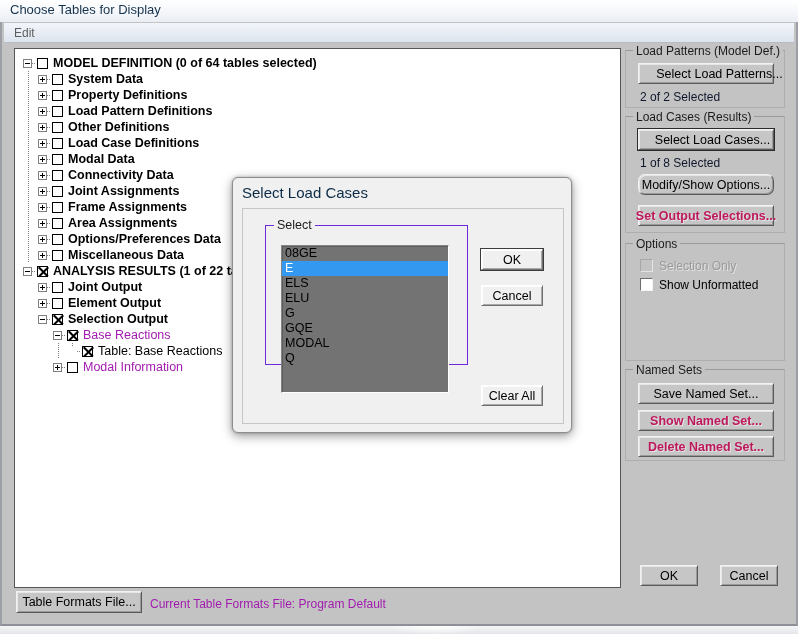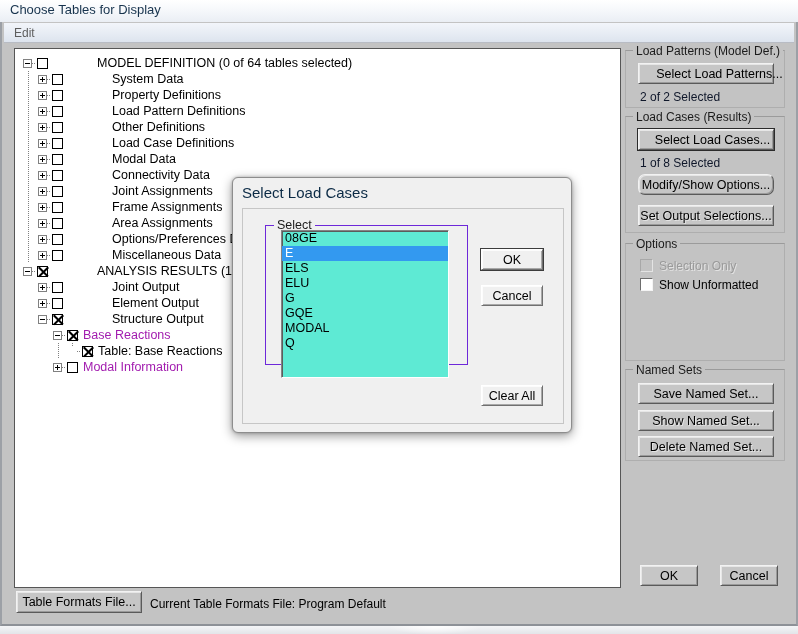--- a/index.html
+++ b/index.html
@@ -151,21 +151,21 @@
     content: ""; position: absolute; left: -1px; top: 4px;
     width: 13px; height: 1.5px; background: #000;
   }
   .cbx.checked i::before { transform: rotate(45deg); }
   .cbx.checked i::after  { transform: rotate(-45deg); }
   .tlabel {
     display: inline-block; vertical-align: top;
     font-size: 12.5px; line-height: 16px; color: #000;
     padding-left: 3px;
   }
-  .tlabel.bold { font-weight: normal; margin-left: 44px; }
+  .tlabel.bold { font-weight: bold; }
   .tlabel.blue { color: #a21caf; }
 
   
   .group {
     position: absolute;
     border: 1px solid #aeaeae;
     border-top-color: #9b9b9b;
     background: #c3c3c3;
     box-sizing: border-box;
   }
@@ -179,39 +179,39 @@
     background: #c6c6c6;
     border: 1px solid;
     border-color: #f2f2f2 #5a5a5a #5a5a5a #f2f2f2;
     box-shadow: inset 1px 1px 0 #e6e6e6, inset -1px -1px 0 #9a9a9a;
     box-sizing: border-box;
     font-size: 12.5px; color: #000;
     display: flex; align-items: center; justify-content: center;
     white-space: nowrap;
     font-family: "Liberation Sans", sans-serif;
   }
-  .btn.disabled { color: #000000; text-shadow: 1px 1px 0 #e4e4e4; }
+  .btn.disabled { color: #be185d; text-shadow: 1px 1px 0 #e4e4e4; font-weight: bold; }
   .btn.defaulted { outline: 1px solid #2b2b2b; outline-offset: 0px; padding-left: 13px; }
   .gtext {
     position: absolute; font-size: 12px; color: #0f172a; white-space: nowrap;
   }
   .gcheck { position: absolute; width: 13px; height: 13px;
     background: #c3c3c3;
     border: 1px solid;
     border-color: #7a7a7a #f0f0f0 #f0f0f0 #7a7a7a;
     box-sizing: border-box;
   }
   .gcheck.light { border-color: #a8a8a8 #e4e4e4 #e4e4e4 #a8a8a8; }
   .gcheck.white { background: #ffffff; border-color: #6d6d6d #f4f4f4 #f4f4f4 #6d6d6d;}
   .glabel { position: absolute; font-size: 12px; color: #000; white-space: nowrap; }
   .glabel.dim { color: #9a9a9a; text-shadow: 1px 1px 0 #e2e2e2; }
 
   
   .status-text {
-    position: absolute; font-size: 12px; color: #000000; white-space: nowrap;
+    position: absolute; font-size: 12px; color: #a21caf; white-space: nowrap;
   }
 
   
   .dlg {
     position: absolute; left: 232px; top: 177px; width: 340px; height: 256px;
     background: #f0f0f0;
     border: 1px solid #8d8d8d;
     border-radius: 6px;
     box-shadow: 0 3px 11px rgba(0,0,0,0.40), 0 0 3px rgba(0,0,0,0.25);
     box-sizing: border-box;
@@ -231,22 +231,22 @@
     position: absolute; left: 22px; top: 16px; width: 203px; height: 140px;
     border: 1px solid #6d28d9;
     box-sizing: border-box;
   }
   .dlg-group > .gl2 {
     position: absolute; left: 8px; top: -8px;
     background: #f0f0f0; padding: 0 3px;
     font-size: 12.5px; color: #1b1b1b;
   }
   .listbox {
-    position: absolute; left: 15px; top: 4px; width: 168px; height: 148px;
-    background: #5eead4;
+    position: absolute; left: 15px; top: 19px; width: 168px; height: 148px;
+    background: #737373;
     border: 1px solid;
     border-color: #848484 #ffffff #ffffff #848484;
     box-shadow: inset 1px 1px 0 #5c5c5c;
     box-sizing: border-box;
     overflow: hidden;
   }
   .lb-item {
     height: 15px; line-height: 15px;
     font-size: 12.5px; color: #000;
     padding-left: 3px; white-space: nowrap;
@@ -303,21 +303,21 @@
             <div class="tree-row"><span class="tline vline"></span><span class="exp plus"><span class="bx"></span><span class="dash-r"></span></span><span class="cbx "><i></i></span><span class="tlabel bold">Modal Data</span></div>
             <div class="tree-row"><span class="tline vline"></span><span class="exp plus"><span class="bx"></span><span class="dash-r"></span></span><span class="cbx "><i></i></span><span class="tlabel bold">Connectivity Data</span></div>
             <div class="tree-row"><span class="tline vline"></span><span class="exp plus"><span class="bx"></span><span class="dash-r"></span></span><span class="cbx "><i></i></span><span class="tlabel bold">Joint Assignments</span></div>
             <div class="tree-row"><span class="tline vline"></span><span class="exp plus"><span class="bx"></span><span class="dash-r"></span></span><span class="cbx "><i></i></span><span class="tlabel bold">Frame Assignments</span></div>
             <div class="tree-row"><span class="tline vline"></span><span class="exp plus"><span class="bx"></span><span class="dash-r"></span></span><span class="cbx "><i></i></span><span class="tlabel bold">Area Assignments</span></div>
             <div class="tree-row"><span class="tline vline"></span><span class="exp plus"><span class="bx"></span><span class="dash-r"></span></span><span class="cbx "><i></i></span><span class="tlabel bold">Options/Preferences Data</span></div>
             <div class="tree-row"><span class="tline vline"></span><span class="exp plus"><span class="bx"></span><span class="dash-r"></span></span><span class="cbx "><i></i></span><span class="tlabel bold">Miscellaneous Data</span></div>
             <div class="tree-row"><span class="exp minus"><span class="bx"></span><span class="dash-r"></span></span><span class="cbx checked"><i></i></span><span class="tlabel bold">ANALYSIS RESULTS  (1 of 22 ta</span></div>
             <div class="tree-row"><span class="tline "></span><span class="exp plus"><span class="bx"></span><span class="dash-r"></span></span><span class="cbx "><i></i></span><span class="tlabel bold">Joint Output</span></div>
             <div class="tree-row"><span class="tline "></span><span class="exp plus"><span class="bx"></span><span class="dash-r"></span></span><span class="cbx "><i></i></span><span class="tlabel bold">Element Output</span></div>
-            <div class="tree-row"><span class="tline "></span><span class="exp minus"><span class="bx"></span><span class="dash-r"></span></span><span class="cbx checked"><i></i></span><span class="tlabel bold">Structure Output</span></div>
+            <div class="tree-row"><span class="tline "></span><span class="exp minus"><span class="bx"></span><span class="dash-r"></span></span><span class="cbx checked"><i></i></span><span class="tlabel bold">Selection Output</span></div>
             <div class="tree-row"><span class="tline "></span><span class="tline "></span><span class="exp minus"><span class="bx"></span><span class="dash-r"></span></span><span class="cbx checked"><i></i></span><span class="tlabel blue">Base Reactions</span></div>
             <div class="tree-row"><span class="tline "></span><span class="tline "></span><span class="tline vline"></span><span class="exp"><span class="vdot-up"></span><span class="dash-r"></span></span><span class="cbx checked"><i></i></span><span class="tlabel">Table:  Base Reactions</span></div>
             <div class="tree-row"><span class="tline "></span><span class="tline "></span><span class="exp plus"><span class="bx"></span><span class="dash-r"></span></span><span class="cbx "><i></i></span><span class="tlabel blue">Modal Information</span></div>
           </div>
       </div>
 
       <div class="group" style="left:621px; top:6px; width:160px; height:58px;">
         <span class="gl">Load Patterns (Model Def.)</span>
       </div>
       <div class="btn" style="left:634px; top:19px; width:136px; height:21px;padding-left:27px;">Select Load Patterns...</div>

